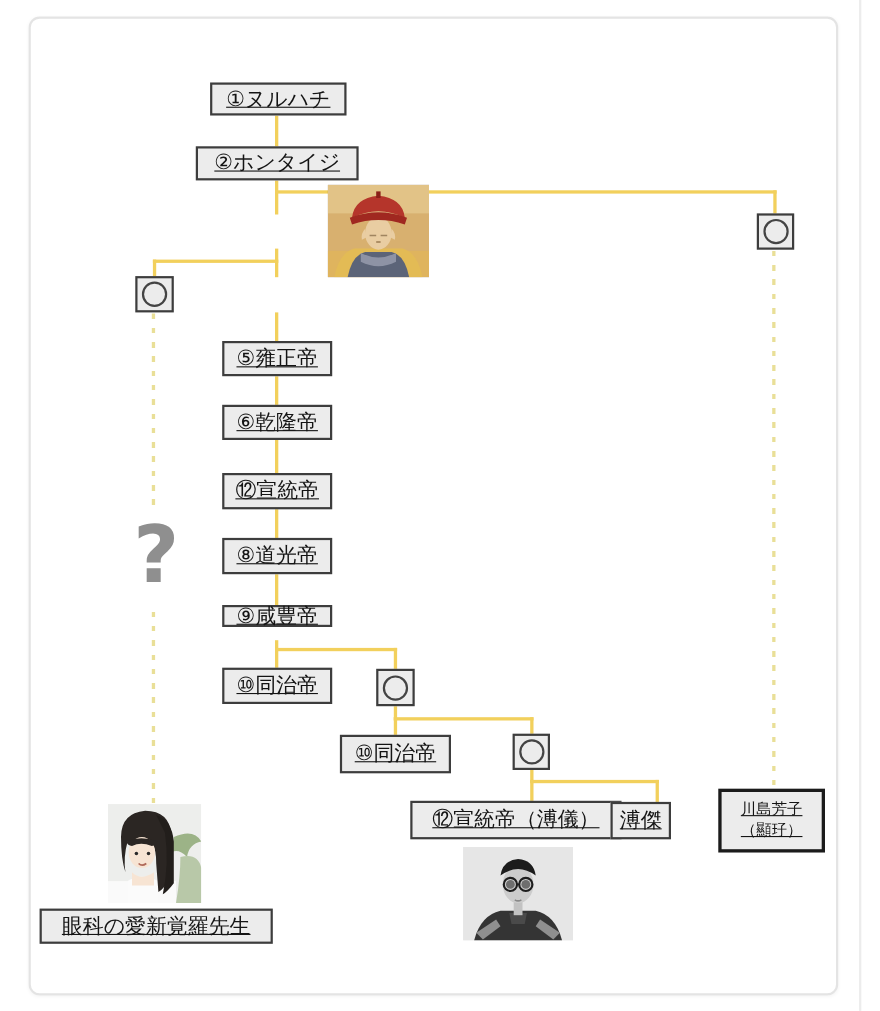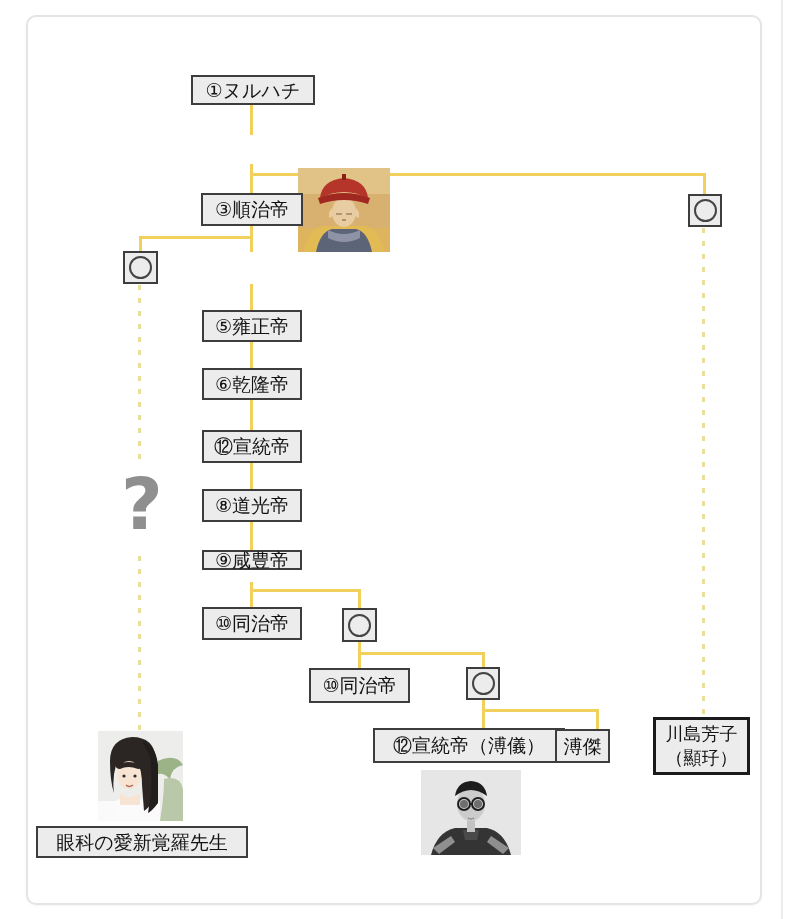--- a/index.html
+++ b/index.html
@@ -1,22 +1,22 @@
 <!DOCTYPE html>
 <html><head>
 <meta charset="utf-8">
 <style>
   html,body{margin:0;padding:0;background:#ffffff;}
   body{font-family:"DejaVu Sans",sans-serif;}
   .canvas{position:relative;width:800px;height:919px;background:#ffffff;overflow:hidden;}
   .frame{position:absolute;left:26px;top:15px;width:732px;height:886px;border:2px solid #e4e4e4;border-radius:10px;box-shadow:0 1px 3px rgba(0,0,0,.04);}
   .page-edge{position:absolute;left:781px;top:0;width:2px;height:919px;background:#ececec;}
-  .node{position:absolute;box-sizing:border-box;background:#ececec;border:2px solid #3d3d3d;display:flex;align-items:center;justify-content:center;font-size:19px;color:#141414;line-height:1.1;white-space:nowrap;z-index:5;}
+  .node{position:absolute;box-sizing:border-box;background:#ececec;border:2px solid #3d3d3d;display:flex;align-items:center;justify-content:center;font-size:19px;color:#141414;line-height:1.1;white-space:nowrap;z-index:5;text-decoration:underline;}
   .node.small{padding:0;}
-  .node.two-line{flex-direction:column;font-size:18px;line-height:1.35;white-space:nowrap;}
+  .node.two-line{flex-direction:column;font-size:14px;line-height:1.35;white-space:nowrap;}
   .node.bold-border{border-width:3px;border-color:#1b1b1b;}
   .circle-glyph{display:block;width:19px;height:19px;border:2.5px solid #444;border-radius:50%;background:transparent;}
   .hline,.vline{position:absolute;background:#f2d05c;z-index:2;}
   .hline{height:3px;}
   .vline{width:3px;}
   .vdash{position:absolute;width:3px;z-index:1;background:repeating-linear-gradient(to bottom,#e9df97 0px,#e9df97 5px,rgba(0,0,0,0) 5px,rgba(0,0,0,0) 13px);}
   .qmark{position:absolute;z-index:6;font-size:72px;font-weight:bold;color:#8f8f8f;width:70px;text-align:center;line-height:1;}
   .photo{position:absolute;z-index:4;display:block;}
   .over-line{z-index:4;}
 </style>
@@ -54,22 +54,22 @@
 
   <div class="vdash" style="left:138px;top:285px;height:178px;"></div>
   <div class="vdash" style="left:138px;top:556px;height:176px;"></div>
   <div class="vdash" style="left:702px;top:228px;height:490px;"></div>
 
   <div class="qmark" style="left:107px;top:468px;">?</div>
 
   <div class="node" style="left:191px;top:75px;width:124px;height:30px;">
       <span>①ヌルハチ</span>
     </div>
-  <div class="node" style="left:201px;top:193px;width:102px;height:33px;">
-      <span>③順治帝</span>
+  <div class="node" style="left:178px;top:133px;width:148px;height:31px;">
+      <span>②ホンタイジ</span>
     </div>
   <div class="node" style="left:202px;top:310px;width:100px;height:32px;">
       <span>⑤雍正帝</span>
     </div>
   <div class="node" style="left:202px;top:368px;width:100px;height:32px;">
       <span>⑥乾隆帝</span>
     </div>
   <div class="node" style="left:202px;top:430px;width:100px;height:33px;">
       <span>⑫宣統帝</span>
     </div>

